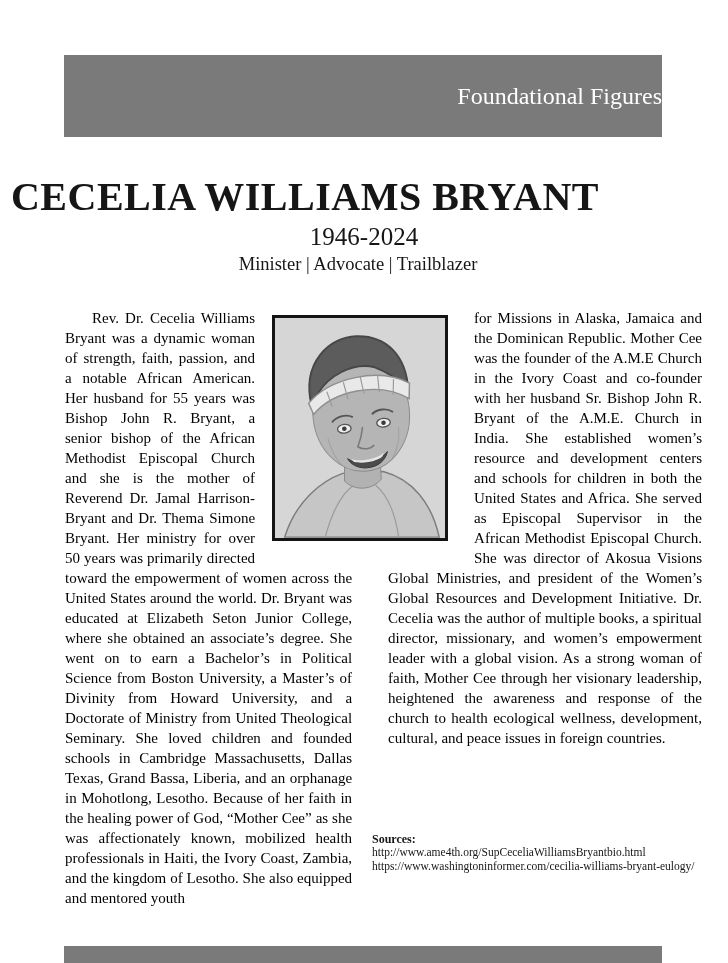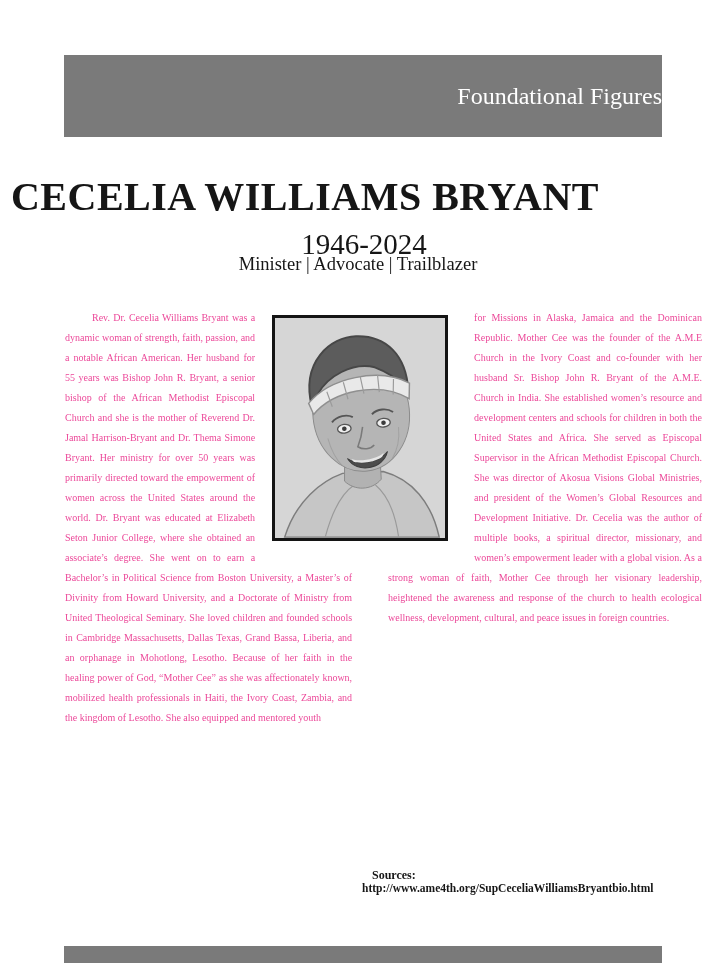--- a/index.html
+++ b/index.html
@@ -13,48 +13,48 @@
     position:absolute; left:64px; top:55px; width:598px; height:82px;
     display:flex; flex-direction:column; justify-content:center; align-items:flex-end;
     color:#ffffff; font-size:24px; line-height:33px; text-align:center;
   }
   .page-title {
     position:absolute; left:0; top:175px; width:610px; text-align:center;
     font-size:40px; font-weight:700; letter-spacing:0.5px; line-height:44px;
   }
   .years {
     position:absolute; left:0; top:223px; width:728px; text-align:center;
-    font-size:29px; line-height:28px;margin-top:7px;
+    font-size:25px; line-height:28px;
   }
   .tagline {
     position:absolute; left:0; top:253px; width:716px; text-align:center;
     font-size:18.5px; line-height:22px;
   }
   .columns {
     position:absolute; left:65px; top:308px; width:637px; display:flex;
   }
   .col-left  { width:300px; margin-right:9px; }
   .col-right { width:328px;margin-left:27px; }
   .body-text {
-    font-size:10px; line-height:20px; text-align:justify; color:#ec4899;
+    font-size:15px; line-height:20px; text-align:justify; color:#000000;
   }
   .body-text.indent-first { text-indent:27px; }
   .float-spacer-right { float:right; width:97px; height:244px; }
   .float-spacer-left  { float:left;  width:86px; height:244px; }
   .portrait-frame {
     position:absolute; left:272px; top:315px; width:176px; height:226px;
     border:3px solid #141414; background:#d6d6d6;
   }
   .portrait-frame svg { display:block; width:100%; height:100%; }
   .sources {
     position:absolute; left:372px; top:832px; width:330px;
-    font-size:11.5px; line-height:13.5px;margin-top:36px;
+    font-size:11.5px; line-height:13.5px;
   }
   .sources-label { font-weight:700; font-size:12px; line-height:14px; }
-  .source-url { padding-left:16px; text-indent:-26px;font-weight:bold; }
+  .source-url { padding-left:26px; text-indent:-26px; }
   .footer-bar {
     position:absolute; left:64px; top:946px; width:598px; height:17px;
   }
 </style>
 </head>
 <body>
 
 <div class="page">
 
   <div class="banner" style="background: rgb(122, 122, 122); color: rgb(255, 255, 255);">
@@ -114,17 +114,18 @@
 
         <path d="M52 120 C 54 132 58 142 64 150 M 126 116 C 126 128 122 140 116 148" fill="none" stroke="#9c9c9c" stroke-width="1" opacity="0.8"></path>
       </g>
       <rect x="0" y="0" width="176" height="226" fill="#d6d6d6" opacity="0.001" filter="url(#grain)"></rect>
     </svg>
   </figure>
 
   <div class="sources">
     <div class="sources-label">Sources:</div>
     <div class="source-url">http://www.ame4th.org/SupCeceliaWilliamsBryantbio.html</div>
+    <div class="source-url">https://www.washingtoninformer.com/cecilia-williams-bryant-eulogy/</div>
   </div>
 
   <div class="footer-bar" style="background: rgb(122, 122, 122);"></div>
 
 </div>
 
 </body></html>

